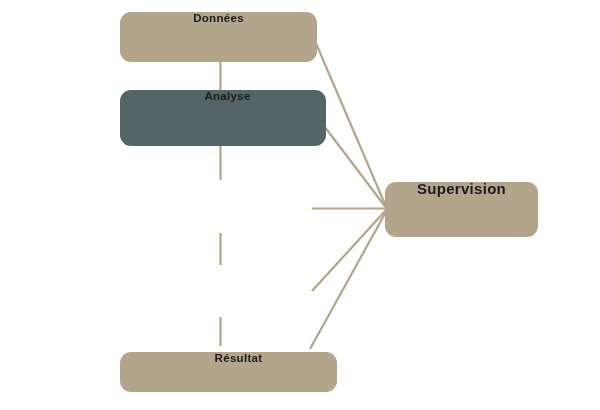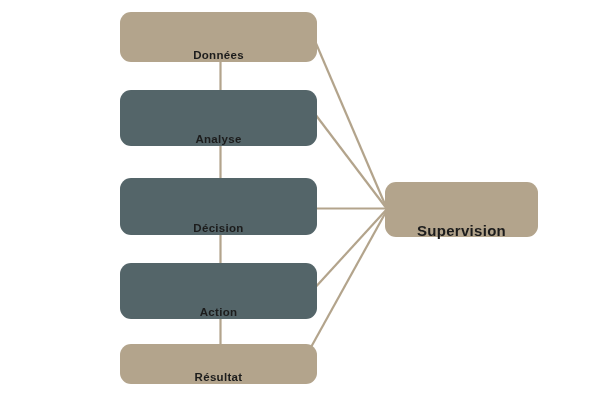--- a/index.html
+++ b/index.html
@@ -26,35 +26,35 @@
     stroke: var(--connector, #b3a48c);
     stroke-width: 2.2;
     stroke-linecap: butt;
   }
   .node {
     position: absolute;
     border-radius: 11px;
     display: flex;
     flex-direction: column;
     align-items: center;
-    justify-content: flex-end;
+    justify-content: flex-start;
     text-align: center;
     color: var(--label, #1c1c1c);
     font-weight: bold;
     font-size: 11.5px;
     letter-spacing: 0.3px;
     line-height: 13px;
   }
   .node.tan   { background: var(--tan, #b3a48c); }
   .node.slate { background: var(--slate, #546569); }
   .n-donnees    { left: 120px; top: 12px;  width: 197px; height: 50px; }
-  .n-analyse    { left: 120px; top: 90px;  width: 197px; height: 56px; }
+  .n-analyse    { left: 120px; top: 90px;  width: 197px; height: 56px; padding-left: 9px; }
   .n-decision   { left: 120px; top: 178px; width: 197px; height: 57px; }
   .n-action     { left: 120px; top: 263px; width: 197px; height: 56px; }
-  .n-resultat   { left: 120px; top: 344px; width: 197px; height: 40px; }
+  .n-resultat   { left: 120px; top: 352px; width: 197px; height: 40px; padding-left: 20px; }
   .n-supervision{ left: 385px; top: 182px; width: 153px; height: 55px; font-size: 15px; }
 </style>
 </head>
 <body>
 
 <div class="canvas">
 
   <svg class="edges-svg" viewBox="0 0 600 410">
     <line x1="220.5" y1="60" x2="220.5" y2="92"></line>
     <line x1="220.5" y1="144" x2="220.5" y2="180"></line>
@@ -68,27 +68,21 @@
   </svg>
 
   <div class="node tan n-donnees">
     <span>Données</span>
   </div>
 
   <div class="node slate n-analyse">
     <span>Analyse</span>
   </div>
 
-  <div class="node slate n-decision">
-    <span>Décision</span>
-  </div>
 
-  <div class="node slate n-action">
-    <span>Action</span>
-  </div>
 
   <div class="node tan n-resultat">
     <span>Résultat</span>
   </div>
 
   <div class="node tan n-supervision">
     <span>Supervision</span>
   </div>
 
 </div>

